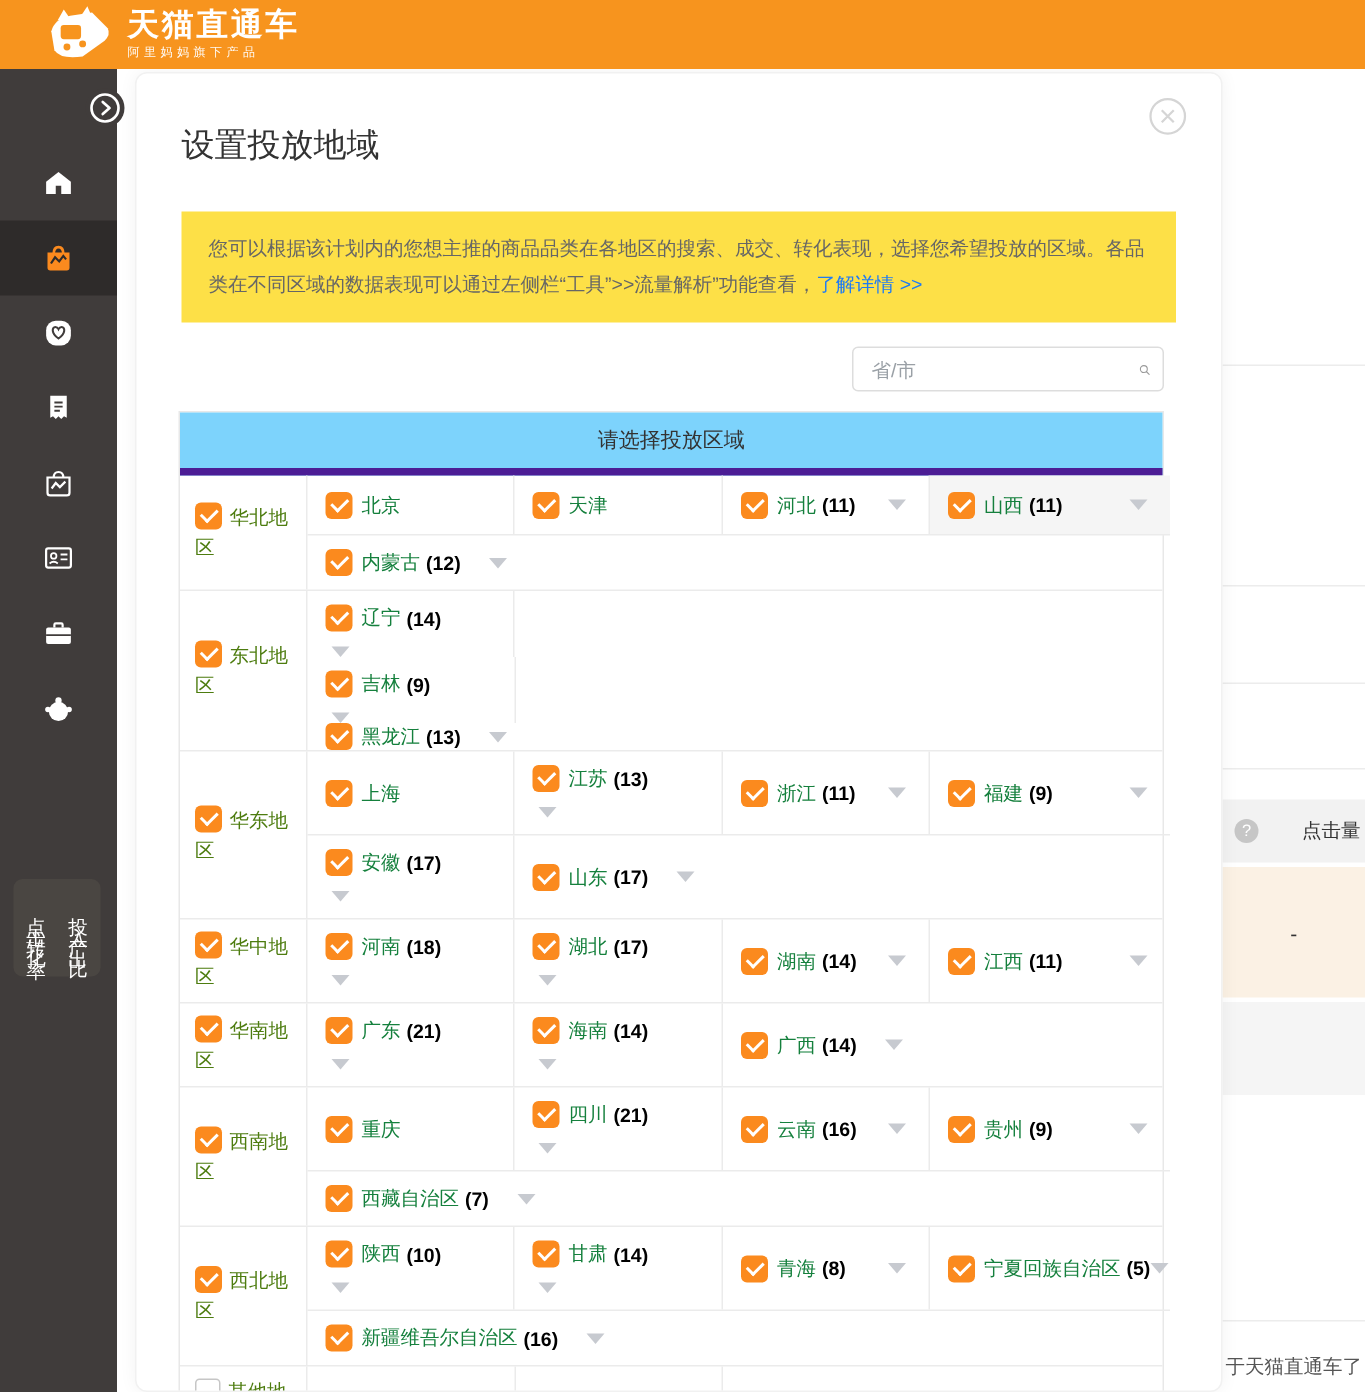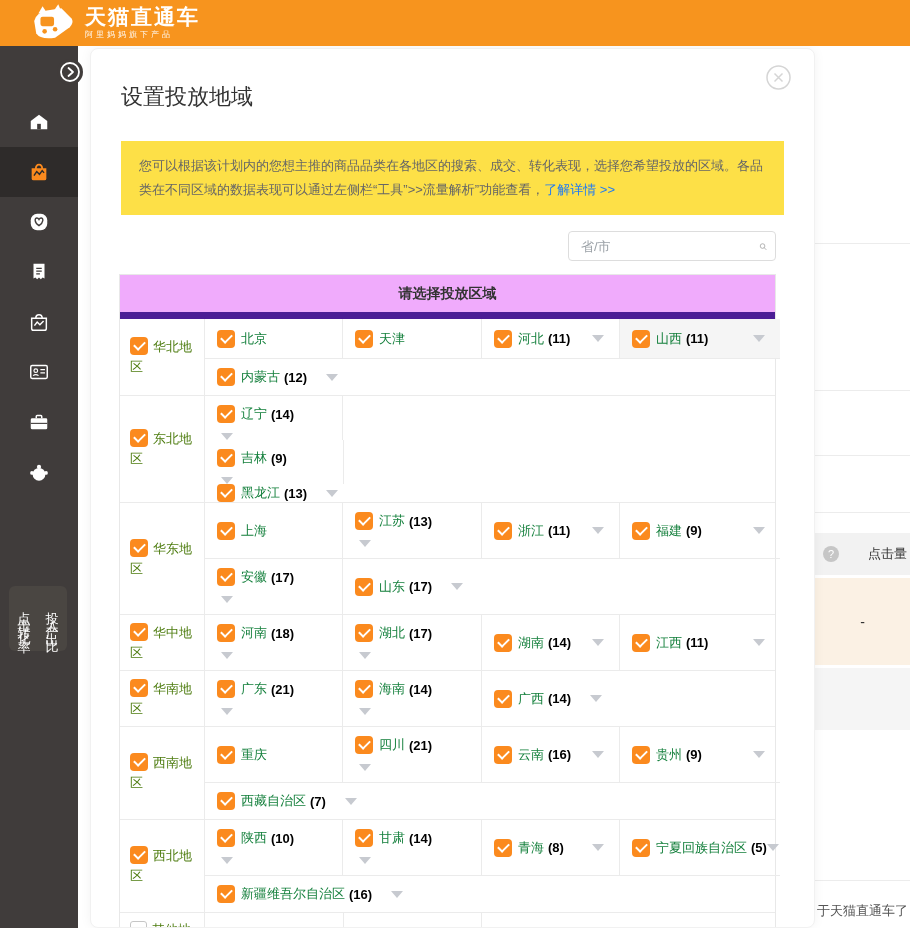--- a/index.html
+++ b/index.html
@@ -46,22 +46,22 @@
     font-size:13px;color:#666;line-height:24px}
   .notice .link{color:#1F7BF4;cursor:pointer}
   .search-row{margin:16px 38px 0 0;display:flex;justify-content:flex-end}
   .search-box{width:208px;height:30px;border:1px solid #ddd;border-radius:4px;display:flex;
     align-items:center;box-sizing:border-box;padding:0 8px 0 10px}
   .search-box input{border:none;outline:none;flex:1;font-size:13px;color:#000000;background:transparent;
     font-family:"Liberation Sans","DejaVu Sans",sans-serif}
   .search-box input::placeholder{color:#9aa0a6}
   
   .rtable{margin:13px 38px 0 28px;border:1px solid #E8E8E8}
-  .rtable-head{height:37px;background:#f0abfc;border-bottom:7px solid #4c1d95;display:flex;
-    align-items:center;justify-content:center;font-size:14px;font-weight:bold;color:#333}
+  .rtable-head{height:37px;background:#7dd3fc;border-bottom:5px solid #4c1d95;display:flex;
+    align-items:center;justify-content:center;font-size:14px;font-weight:normal;color:#333}
   .region-row{display:flex;border-bottom:1px solid #EBEBEB}
   .region-row:last-child{border-bottom:none}
   .region-cell{width:85px;flex:none;border-right:1px solid #EBEBEB;display:flex;align-items:center;
     padding:0 7px 0 10px;box-sizing:border-box;font-size:13px;color:#4d7c0f;line-height:20px}
   .rc-inner{display:inline}
   .rc-inner .cb{display:inline-block;vertical-align:-4px;margin-right:5px}
   .region-sub{flex:1;display:flex;flex-direction:column}
   .sub-row{display:flex}
   .sub-row + .sub-row{border-top:1px solid #EBEBEB}
   .cell{display:flex;align-items:center;box-sizing:border-box;padding-left:12px;

